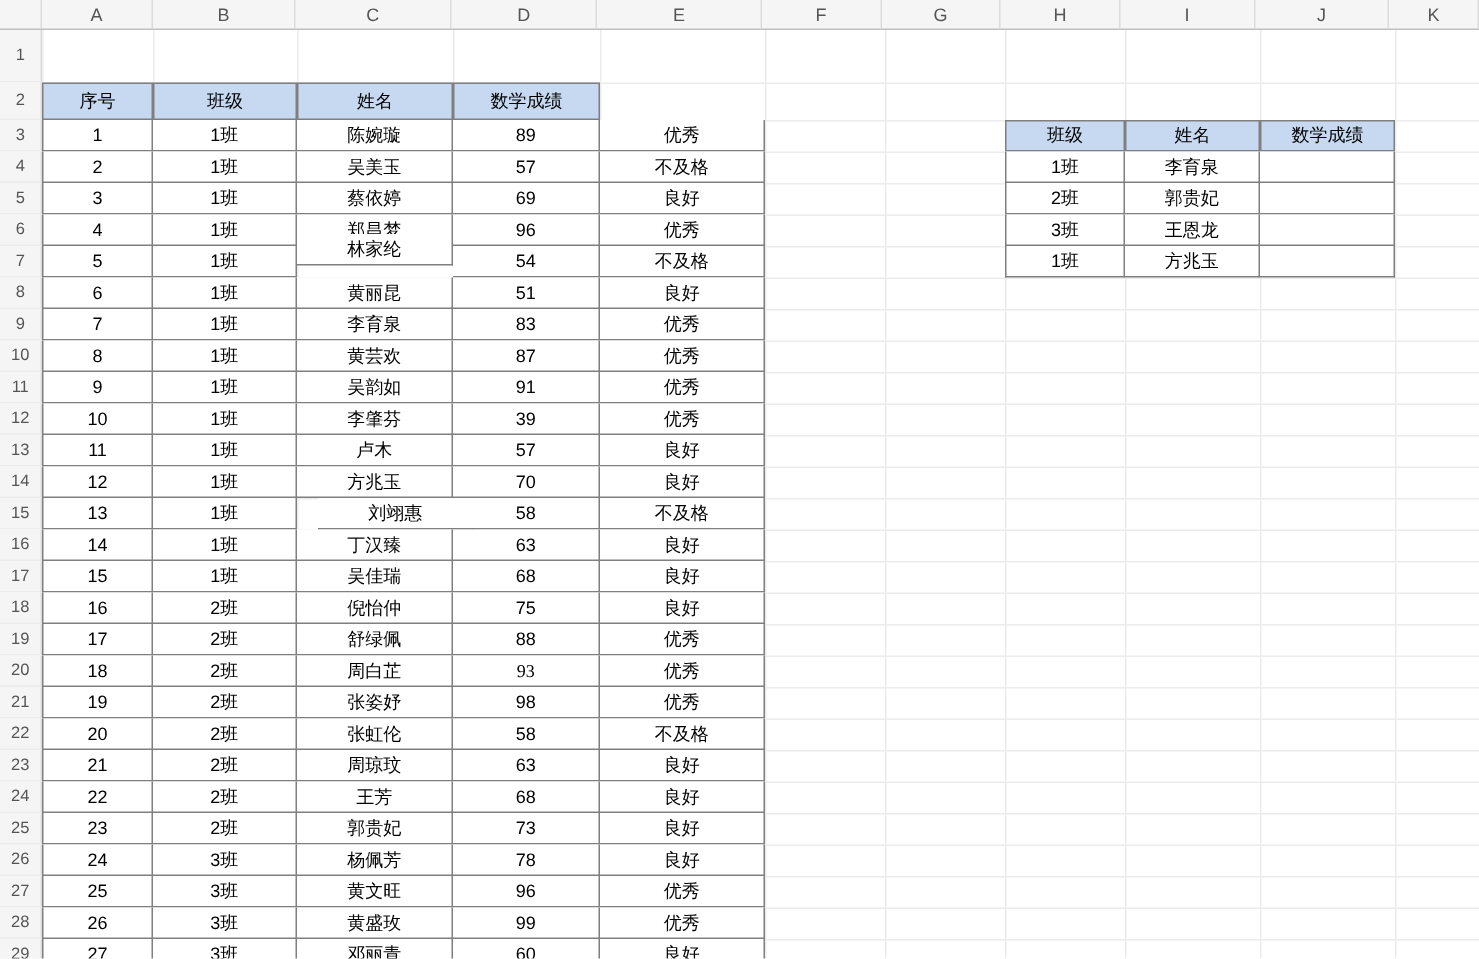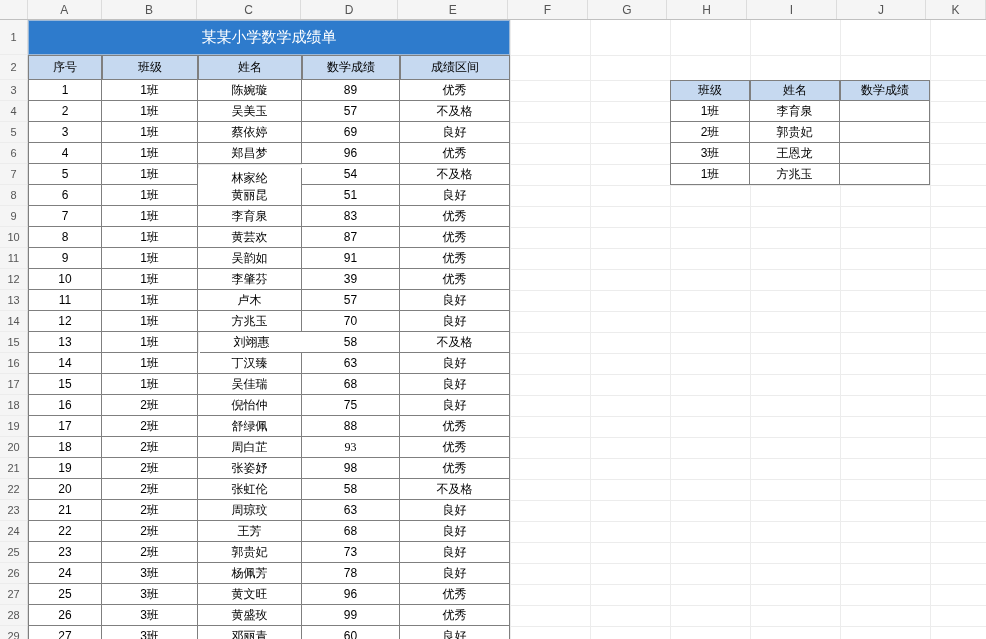--- a/index.html
+++ b/index.html
@@ -183,26 +183,24 @@
     <div class="gridline-h" style="top: 542px;"></div>
     <div class="rowhdr" style="top: 542px; height: 21px; line-height: 21px;">25</div>
     <div class="gridline-h" style="top: 563px;"></div>
     <div class="rowhdr" style="top: 563px; height: 21px; line-height: 21px;">26</div>
     <div class="gridline-h" style="top: 584px;"></div>
     <div class="rowhdr" style="top: 584px; height: 21px; line-height: 21px;">27</div>
     <div class="gridline-h" style="top: 605px;"></div>
     <div class="rowhdr" style="top: 605px; height: 21px; line-height: 21px;">28</div>
     <div class="gridline-h" style="top: 626px;"></div>
     <div class="rowhdr" style="top: 626px; height: 21px; line-height: 21px;">29</div>
-    <div class="cell title-cell" style="left: 28px; width: 482px; top: 20px; height: 35px;">某某小学数学成绩单</div>
     <div class="cell hdr-cell" style="left: 28px; width: 74px; top: 55px; height: 25px;">序号</div>
     <div class="cell hdr-cell" style="left: 102px; width: 96px; top: 55px; height: 25px;">班级</div>
     <div class="cell hdr-cell" style="left: 198px; width: 104px; top: 55px; height: 25px;">姓名</div>
     <div class="cell hdr-cell" style="left: 302px; width: 98px; top: 55px; height: 25px;">数学成绩</div>
-    <div class="cell hdr-cell" style="left: 400px; width: 110px; top: 55px; height: 25px;">成绩区间</div>
     <div class="cell data-cell left-border" style="left: 28px; width: 74px; top: 80px; height: 21px;">1</div>
     <div class="cell data-cell" style="left: 102px; width: 96px; top: 80px; height: 21px;">1班</div>
     <div class="cell data-cell" style="left: 198px; width: 104px; top: 80px; height: 21px; font-family: Liberation Mono, monospace;">陈婉璇</div>
     <div class="cell data-cell" style="left: 302px; width: 98px; top: 80px; height: 21px;">89</div>
     <div class="cell data-cell" style="left: 400px; width: 110px; top: 80px; height: 21px;">优秀</div>
     <div class="cell data-cell left-border" style="left: 28px; width: 74px; top: 101px; height: 21px;">2</div>
     <div class="cell data-cell" style="left: 102px; width: 96px; top: 101px; height: 21px;">1班</div>
     <div class="cell data-cell" style="left: 198px; width: 104px; top: 101px; height: 21px;">吴美玉</div>
     <div class="cell data-cell" style="left: 302px; width: 98px; top: 101px; height: 21px;">57</div>
     <div class="cell data-cell" style="left: 400px; width: 110px; top: 101px; height: 21px;">不及格</div>
@@ -211,21 +209,21 @@
     <div class="cell data-cell" style="left: 198px; width: 104px; top: 122px; height: 21px;">蔡依婷</div>
     <div class="cell data-cell" style="left: 302px; width: 98px; top: 122px; height: 21px;">69</div>
     <div class="cell data-cell" style="left: 400px; width: 110px; top: 122px; height: 21px;">良好</div>
     <div class="cell data-cell left-border" style="left: 28px; width: 74px; top: 143px; height: 21px;">4</div>
     <div class="cell data-cell" style="left: 102px; width: 96px; top: 143px; height: 21px;">1班</div>
     <div class="cell data-cell" style="left: 198px; width: 104px; top: 143px; height: 21px;">郑昌梦</div>
     <div class="cell data-cell" style="left: 302px; width: 98px; top: 143px; height: 21px;">96</div>
     <div class="cell data-cell" style="left: 400px; width: 110px; top: 143px; height: 21px;">优秀</div>
     <div class="cell data-cell left-border" style="left: 28px; width: 74px; top: 164px; height: 21px;">5</div>
     <div class="cell data-cell" style="left: 102px; width: 96px; top: 164px; height: 21px;">1班</div>
-    <div class="cell data-cell" style="left: 198px; width: 104px; top: 168px; height: 21px;">林家纶</div>
+    <div class="cell data-cell" style="left: 198px; width: 104px; top: 156px; height: 21px;">林家纶</div>
     <div class="cell data-cell" style="left: 302px; width: 98px; top: 164px; height: 21px;">54</div>
     <div class="cell data-cell" style="left: 400px; width: 110px; top: 164px; height: 21px;">不及格</div>
     <div class="cell data-cell left-border" style="left: 28px; width: 74px; top: 185px; height: 21px;">6</div>
     <div class="cell data-cell" style="left: 102px; width: 96px; top: 185px; height: 21px;">1班</div>
     <div class="cell data-cell" style="left: 198px; width: 104px; top: 185px; height: 21px;">黄丽昆</div>
     <div class="cell data-cell" style="left: 302px; width: 98px; top: 185px; height: 21px;">51</div>
     <div class="cell data-cell" style="left: 400px; width: 110px; top: 185px; height: 21px;">良好</div>
     <div class="cell data-cell left-border" style="left: 28px; width: 74px; top: 206px; height: 21px;">7</div>
     <div class="cell data-cell" style="left: 102px; width: 96px; top: 206px; height: 21px;">1班</div>
     <div class="cell data-cell" style="left: 198px; width: 104px; top: 206px; height: 21px;">李育泉</div>
@@ -251,21 +249,21 @@
     <div class="cell data-cell" style="left: 198px; width: 104px; top: 290px; height: 21px;">卢木</div>
     <div class="cell data-cell" style="left: 302px; width: 98px; top: 290px; height: 21px;">57</div>
     <div class="cell data-cell" style="left: 400px; width: 110px; top: 290px; height: 21px;">良好</div>
     <div class="cell data-cell left-border" style="left: 28px; width: 74px; top: 311px; height: 21px;">12</div>
     <div class="cell data-cell" style="left: 102px; width: 96px; top: 311px; height: 21px;">1班</div>
     <div class="cell data-cell" style="left: 198px; width: 104px; top: 311px; height: 21px;">方兆玉</div>
     <div class="cell data-cell" style="left: 302px; width: 98px; top: 311px; height: 21px;">70</div>
     <div class="cell data-cell" style="left: 400px; width: 110px; top: 311px; height: 21px;">良好</div>
     <div class="cell data-cell left-border" style="left: 28px; width: 74px; top: 332px; height: 21px;">13</div>
     <div class="cell data-cell" style="left: 102px; width: 96px; top: 332px; height: 21px;">1班</div>
-    <div class="cell data-cell" style="left: 200px; width: 104px; top: 332px; height: 21px;">刘翊惠</div>
+    <div class="cell data-cell" style="left: 212px; width: 104px; top: 332px; height: 21px;">刘翊惠</div>
     <div class="cell data-cell" style="left: 302px; width: 98px; top: 332px; height: 21px;">58</div>
     <div class="cell data-cell" style="left: 400px; width: 110px; top: 332px; height: 21px;">不及格</div>
     <div class="cell data-cell left-border" style="left: 28px; width: 74px; top: 353px; height: 21px;">14</div>
     <div class="cell data-cell" style="left: 102px; width: 96px; top: 353px; height: 21px;">1班</div>
     <div class="cell data-cell" style="left: 198px; width: 104px; top: 353px; height: 21px;">丁汉臻</div>
     <div class="cell data-cell" style="left: 302px; width: 98px; top: 353px; height: 21px;">63</div>
     <div class="cell data-cell" style="left: 400px; width: 110px; top: 353px; height: 21px;">良好</div>
     <div class="cell data-cell left-border" style="left: 28px; width: 74px; top: 374px; height: 21px;">15</div>
     <div class="cell data-cell" style="left: 102px; width: 96px; top: 374px; height: 21px;">1班</div>
     <div class="cell data-cell" style="left: 198px; width: 104px; top: 374px; height: 21px;">吴佳瑞</div>

